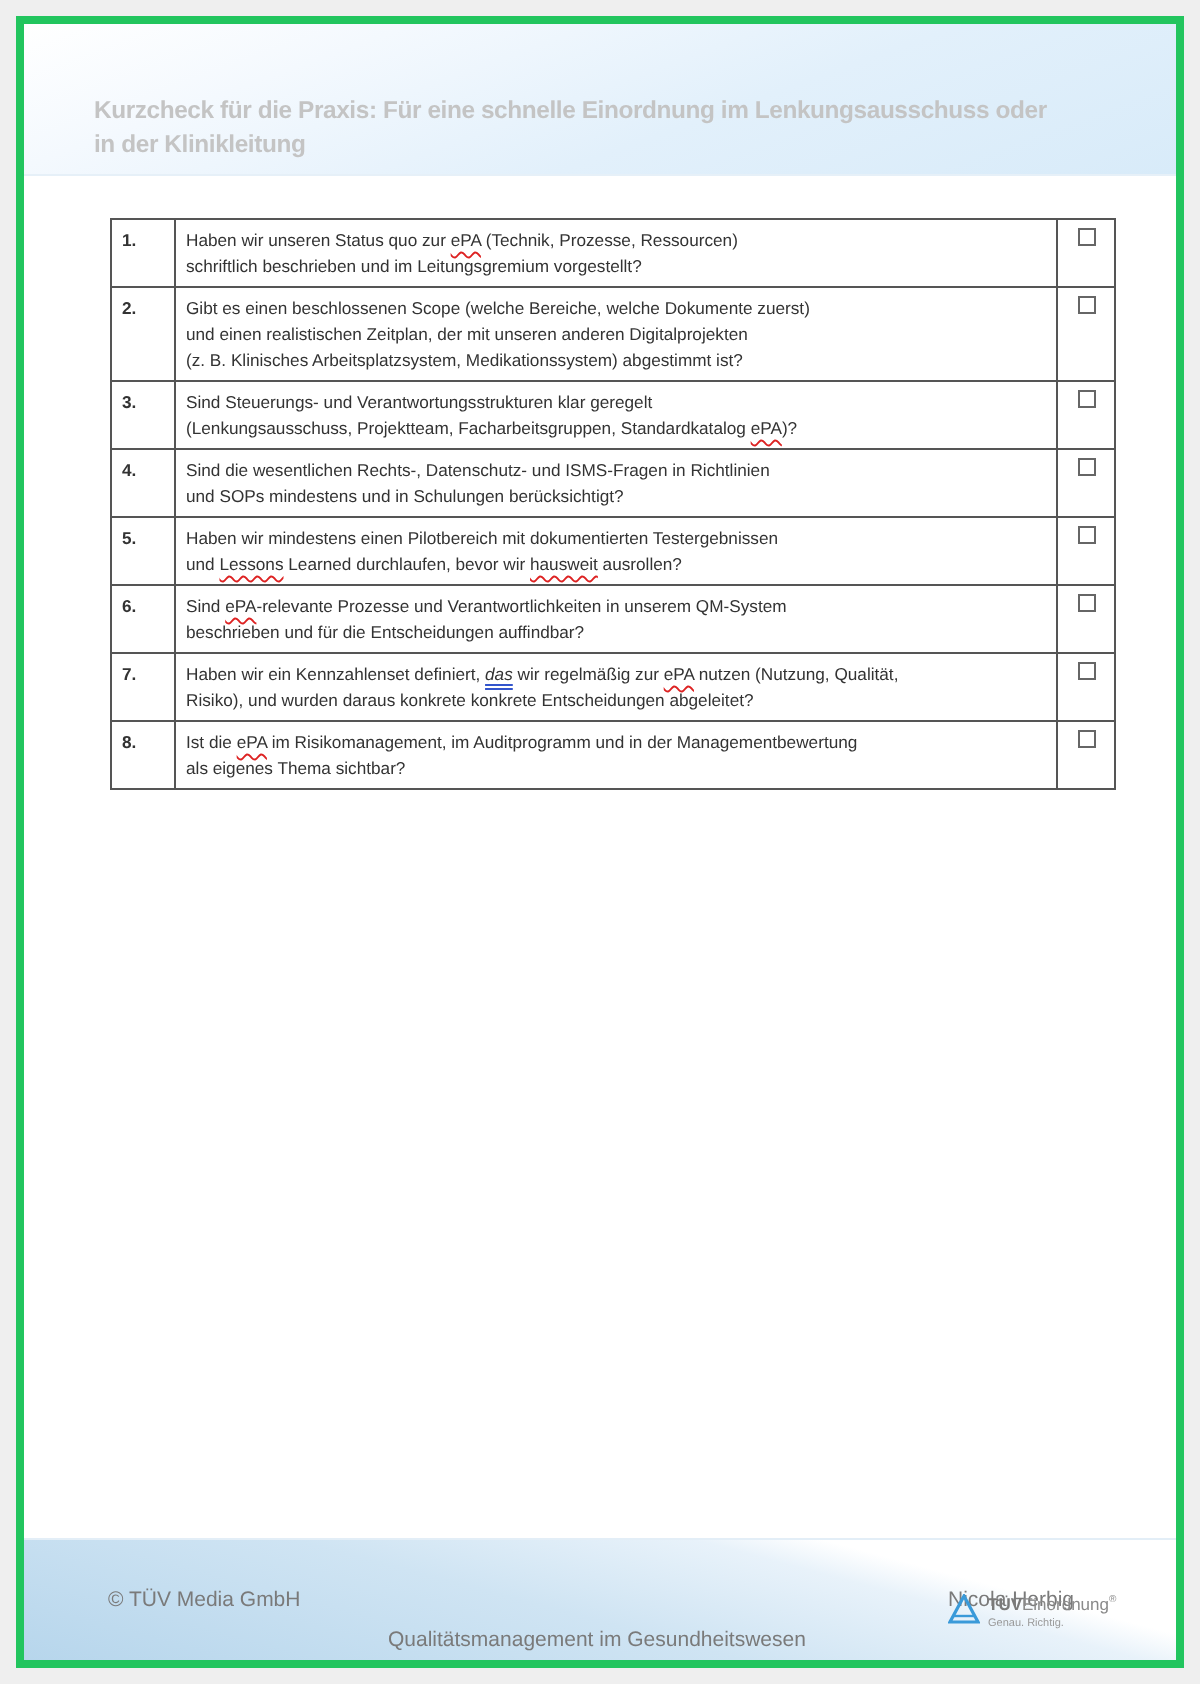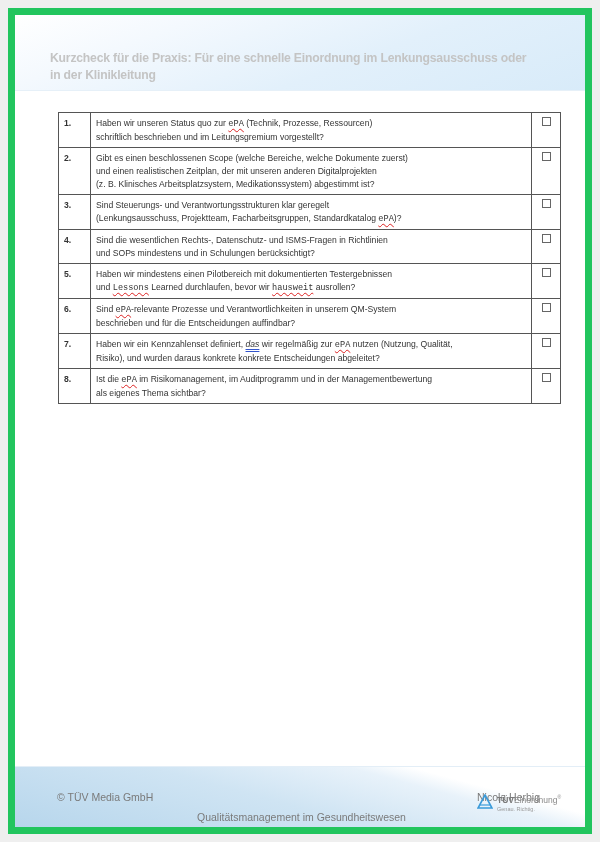--- a/index.html
+++ b/index.html
@@ -2,21 +2,21 @@
 <html><head>
   <meta charset="utf-8">
   <style>
     html, body { margin: 0; padding: 0; }
     body {
       width: 600px; height: 842px; background: #efefef; position: relative; overflow: hidden;
       font-family: "Liberation Sans", "DejaVu Sans", sans-serif;
     }
     .page {
       position: absolute; left: 8px; top: 8px; width: 584px; height: 826px;
-      background: #ffffff; border: 7px solid #22c55e; box-sizing: border-box; overflow: hidden;
+      background: #ffffff; border: 4px solid #22c55e; box-sizing: border-box; overflow: hidden;
     }
     .header-band {
       position: absolute; left: 0; top: 0; width: 100%; height: 75px;
       background: linear-gradient(160deg, #ffffff 0%, #f4f9fe 25%, #e2f0fb 60%, #d8ebf9 100%);
       border-bottom: 1px solid #e6f0f8;
     }
     .header-title {
       position: absolute; left: 35px; top: 35px; width: 480px;
       font-size: 12.2px; line-height: 17px; font-weight: bold; color: #c4c4c4;
       font-family: "Liberation Sans Narrow", "Liberation Sans", sans-serif;
@@ -29,21 +29,21 @@
     }
     table.checklist td {
       border: 1px solid #555555; vertical-align: top; padding: 4px 5px 3px 5px;
     }
     td.num { width: 21px; font-weight: bold; padding-left: 7px; }
     td.q { padding-left: 6px; }
     td.box { width: 18px; text-align: center; padding-top: 5px; }
     .checkbox {
       display: inline-block; width: 7px; height: 7px; border: 1px solid #666; background: #fff;
     }
-    .spell { text-decoration: underline wavy #d22; text-decoration-thickness: 1px; text-underline-offset: 2px; font-family: Liberation Mono, monospace; }
+    .spell { text-decoration: underline wavy #d22; text-decoration-thickness: 1px; text-underline-offset: 2px; }
     .gram { text-decoration: underline double #3355cc; text-underline-offset: 2px; font-style: italic; }
     .footer-band {
       position: absolute; left: 0; bottom: 0; width: 100%; height: 60px;
       background: linear-gradient(15deg, #b7d6ec 0%, #cfe4f3 45%, #e8f2fa 70%, #ffffff 78%, #ffffff 100%);
       border-top: 1px solid #e3eef7;
     }
     .footer-text {
       position: absolute; top: 24px; font-size: 10.5px; color: #7a7a7a;
       font-family: "Liberation Sans", sans-serif;
     }

